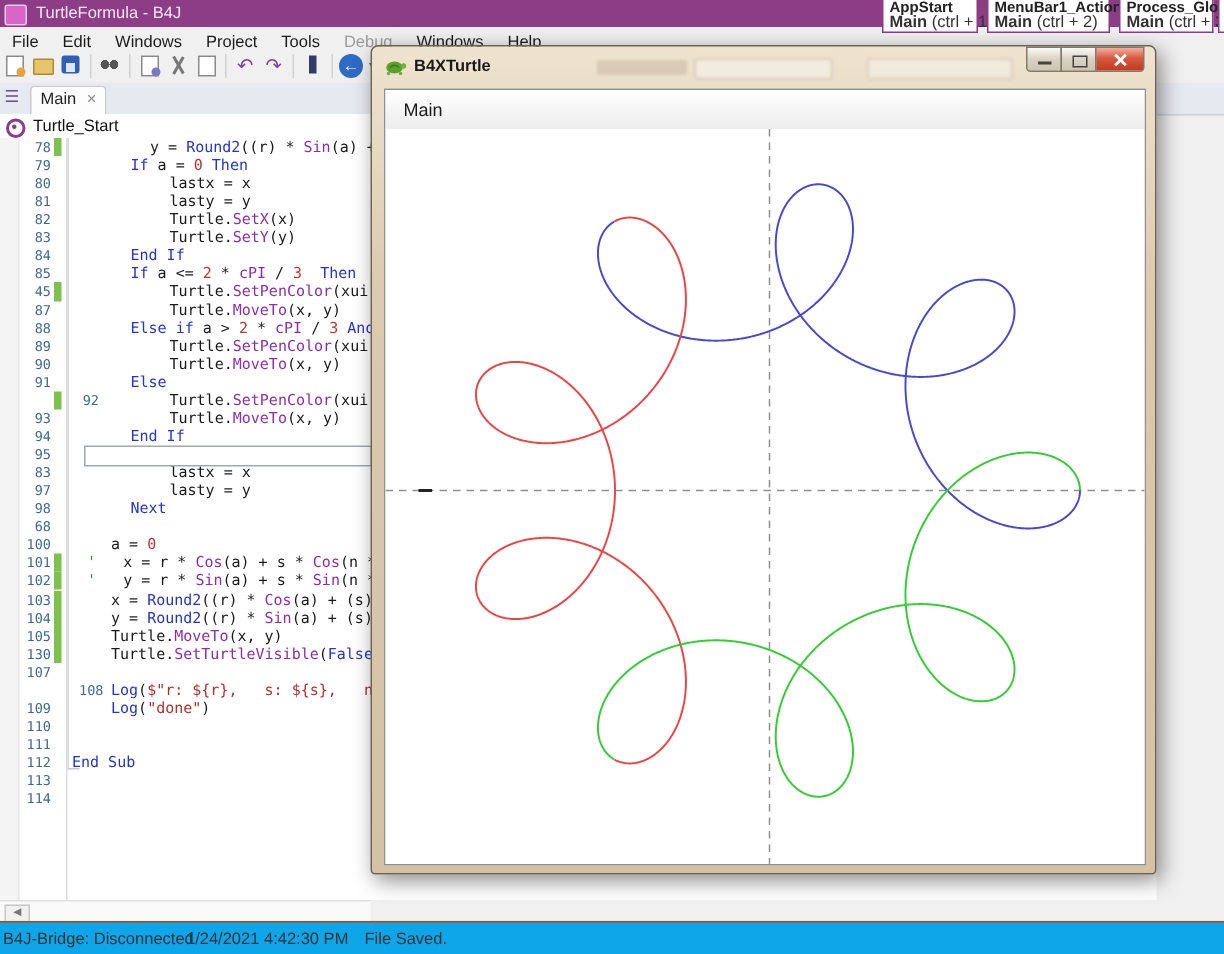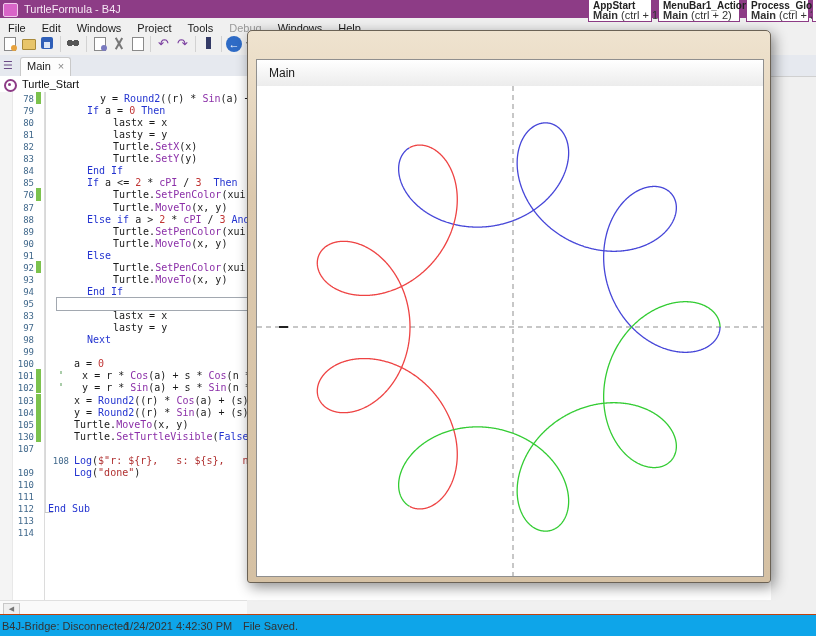--- a/index.html
+++ b/index.html
@@ -147,48 +147,48 @@
       <div class="lnum" style="top: 38.18px;">81</div>
       <div class="cline" style="top: 37.18px; left: 113px;"><span>lasty = y</span></div>
       <div class="lnum" style="top: 50.24px;">82</div>
       <div class="cline" style="top: 49.24px; left: 113px;"><span>Turtle.</span><span class="m">SetX</span><span>(x)</span></div>
       <div class="lnum" style="top: 62.3px;">83</div>
       <div class="cline" style="top: 61.3px; left: 113px;"><span>Turtle.</span><span class="m">SetY</span><span>(y)</span></div>
       <div class="lnum" style="top: 74.36px;">84</div>
       <div class="cline" style="top: 73.36px; left: 87px;"><span class="k">End If</span></div>
       <div class="lnum" style="top: 86.42px;">85</div>
       <div class="cline" style="top: 85.42px; left: 87px;"><span class="k">If</span><span> a &lt;= </span><span class="n">2</span><span> * </span><span class="m">cPI</span><span> / </span><span class="n">3</span><span>  </span><span class="k">Then</span></div>
-      <div class="lnum" style="top: 98.48px;">70</div>
+      <div class="lnum" style="top: 98.48px;">45</div>
       <div class="mark" style="top: 96.48px; height: 12.06px;"></div>
       <div class="cline" style="top: 97.48px; left: 113px;"><span>Turtle.</span><span class="m">SetPenColor</span><span>(xui.C</span></div>
       <div class="lnum" style="top: 110.54px;">87</div>
       <div class="cline" style="top: 109.54px; left: 113px;"><span>Turtle.</span><span class="m">MoveTo</span><span>(x, y)</span></div>
       <div class="lnum" style="top: 122.6px;">88</div>
       <div class="cline" style="top: 121.6px; left: 87px;"><span class="k">Else if</span><span> a &gt; </span><span class="n">2</span><span> * </span><span class="m">cPI</span><span> / </span><span class="n">3</span><span> </span><span class="k">And</span></div>
       <div class="lnum" style="top: 134.66px;">89</div>
       <div class="cline" style="top: 133.66px; left: 113px;"><span>Turtle.</span><span class="m">SetPenColor</span><span>(xui.C</span></div>
       <div class="lnum" style="top: 146.72px;">90</div>
       <div class="cline" style="top: 145.72px; left: 113px;"><span>Turtle.</span><span class="m">MoveTo</span><span>(x, y)</span></div>
       <div class="lnum" style="top: 158.78px;">91</div>
       <div class="cline" style="top: 157.78px; left: 87px;"><span class="k">Else</span></div>
-      <div class="lnum" style="top: 170.84px;">92</div>
+      <div class="lnum" style="top: 170.84px; padding-left: 32px;">92</div>
       <div class="mark" style="top: 168.84px; height: 12.06px;"></div>
       <div class="cline" style="top: 169.84px; left: 113px;"><span>Turtle.</span><span class="m">SetPenColor</span><span>(xui.C</span></div>
       <div class="lnum" style="top: 182.9px;">93</div>
       <div class="cline" style="top: 181.9px; left: 113px;"><span>Turtle.</span><span class="m">MoveTo</span><span>(x, y)</span></div>
       <div class="lnum" style="top: 194.96px;">94</div>
       <div class="cline" style="top: 193.96px; left: 87px;"><span class="k">End If</span></div>
       <div class="lnum" style="top: 207.02px;">95</div>
       <div class="lnum" style="top: 219.08px;">83</div>
       <div class="cline" style="top: 218.08px; left: 113px;"><span>lastx = x</span></div>
       <div class="lnum" style="top: 231.14px;">97</div>
       <div class="cline" style="top: 230.14px; left: 113px;"><span>lasty = y</span></div>
       <div class="lnum" style="top: 243.2px;">98</div>
       <div class="cline" style="top: 242.2px; left: 87px;"><span class="k">Next</span></div>
-      <div class="lnum" style="top: 255.26px;">99</div>
+      <div class="lnum" style="top: 255.26px;">68</div>
       <div class="lnum" style="top: 267.32px;">100</div>
       <div class="cline" style="top: 266.32px; left: 74px;"><span>a = </span><span class="n">0</span></div>
       <div class="lnum" style="top: 279.38px;">101</div>
       <div class="mark" style="top: 277.38px; height: 12.06px;"></div>
       <div class="cline" style="top: 278.38px; left: 58px;"><span class="c">'</span><span>   x = r * </span><span class="m">Cos</span><span>(a) + s * </span><span class="m">Cos</span><span>(n * a)</span></div>
       <div class="lnum" style="top: 291.44px;">102</div>
       <div class="mark" style="top: 289.44px; height: 12.06px;"></div>
       <div class="cline" style="top: 290.44px; left: 58px;"><span class="c">'</span><span>   y = r * </span><span class="m">Sin</span><span>(a) + s * </span><span class="m">Sin</span><span>(n * a)</span></div>
       <div class="lnum" style="top: 303.5px;">103</div>
       <div class="mark" style="top: 301.5px; height: 12.06px;"></div>
@@ -240,20 +240,43 @@
       <div class="q1">Process_Globals</div>
       <div class="q2"><b>Main</b> (ctrl + 3)</div>
     </div>
     <div class="qbtn" style="left: 812px; width: 10px;">
       <div class="q1">T</div>
       <div class="q2"> </div>
     </div>
   </div>
 
 <div class="abs" id="turtle-window">
+  <div class="abs" id="tw-titlebar">
+    <svg class="abs" id="tw-icon" viewBox="0 0 15 13">
+      <ellipse cx="7" cy="7" rx="5.5" ry="4" fill="#5aa02c"></ellipse>
+      <circle cx="13" cy="6" r="1.8" fill="#6cb23a"></circle>
+      <circle cx="3" cy="11" r="1.2" fill="#6cb23a"></circle>
+      <circle cx="11" cy="11" r="1.2" fill="#6cb23a"></circle>
+      <path d="M4 7 Q7 4 10 7" stroke="#3e7a1c" fill="none" stroke-width="1"></path>
+    </svg>
+    <div class="abs" id="tw-title">B4XTurtle</div>
+    <div class="ghost" style="left:150px;top:9px;width:60px;height:10px;"></div>
+    <div class="ghost" style="left:215px;top:8px;width:90px;height:12px;background:rgba(255,255,255,0.35);border:1px solid rgba(110,90,65,0.25);"></div>
+    <div class="ghost" style="left:330px;top:8px;width:95px;height:12px;background:rgba(255,255,255,0.3);border:1px solid rgba(110,90,65,0.22);"></div>
+    <div class="winbtn" id="btn-min">
+        <div class="g"></div>
+      </div>
+    <div class="winbtn" id="btn-max">
+        <div class="g"></div>
+      </div>
+    <div class="winbtn" id="btn-close">
+        <div class="g1"></div>
+        <div class="g2"></div>
+      </div>
+  </div>
   <div class="abs" id="tw-content">
     <div class="abs" id="tw-menubar">
       <div class="abs" id="tw-menu-main">Main</div>
     </div>
     <svg class="abs" id="tw-canvas" viewBox="0 0 506 490" width="506" height="490">
         <line x1="256" y1="0" x2="256" y2="490" stroke="#8f8f8f" stroke-width="1" stroke-dasharray="5,4"></line>
         <line x1="0" y1="241" x2="506" y2="241" stroke="#8f8f8f" stroke-width="1" stroke-dasharray="5,4"></line>
         <line x1="22" y1="241" x2="31" y2="241" stroke="#222222" stroke-width="2"></line>
         <path d="M463.00 241.00L463.00 241.39L462.98 241.78L462.96 242.17L462.94 242.57L462.90 242.96L462.86 243.35L462.81 243.74L462.75 244.12L462.68 244.51L462.61 244.90L462.53 245.29L462.44 245.67L462.34 246.06L462.23 246.44L462.12 246.82L462.00 247.20L461.87 247.58L461.74 247.96L461.59 248.34L461.44 248.71L461.28 249.08L461.11 249.46L460.94 249.82L460.76 250.19L460.57 250.56L460.37 250.92L460.17 251.28L459.96 251.64L459.74 251.99L459.51 252.35L459.28 252.70L459.03 253.04L458.79 253.39L458.53 253.73L458.27 254.07L458.00 254.41L457.72 254.74L457.43 255.07L457.14 255.39L456.84 255.72L456.54 256.04L456.23 256.35L455.91 256.67L455.58 256.98L455.25 257.28L454.91 257.58L454.56 257.88L454.21 258.17L453.85 258.46L453.48 258.75L453.11 259.03L452.73 259.31L452.34 259.58L451.95 259.85L451.55 260.11L451.15 260.37L450.74 260.62L450.32 260.87L449.90 261.12L449.47 261.36L449.03 261.59L448.59 261.82L448.14 262.05L447.69 262.27L447.23 262.48L446.77 262.69L446.30 262.90L445.82 263.09L445.34 263.29L444.85 263.48L444.36 263.66L443.87 263.84L443.36 264.01L442.86 264.17L442.34 264.33L441.83 264.49L441.30 264.63L440.78 264.78L440.25 264.91L439.71 265.04L439.17 265.17L438.62 265.28L438.07 265.40L437.52 265.50L436.96 265.60L436.39 265.69L435.83 265.78L435.25 265.86L434.68 265.93L434.10 266.00L433.52 266.06L432.93 266.11L432.34 266.16L431.74 266.20L431.14 266.24L430.54 266.26L429.94 266.28L429.33 266.30L428.72 266.30L428.10 266.30L427.48 266.30L426.86 266.28L426.24 266.26L425.61 266.23L424.98 266.20L424.35 266.15L423.72 266.11L423.08 266.05L422.44 265.98L421.80 265.91L421.16 265.84L420.51 265.75L419.86 265.66L419.21 265.56L418.56 265.45L417.91 265.34L417.25 265.22L416.60 265.09L415.94 264.95L415.28 264.81L414.62 264.66L413.95 264.50L413.29 264.33L412.63 264.16L411.96 263.98L411.30 263.79L410.63 263.59L409.96 263.39L409.29 263.18L408.62 262.96L407.95 262.74L407.29 262.51L406.62 262.27L405.95 262.02L405.28 261.76L404.61 261.50L403.94 261.23L403.27 260.96L402.60 260.67L401.93 260.38L401.26 260.08L400.59 259.77L399.92 259.46L399.26 259.14L398.59 258.81L397.93 258.47L397.26 258.13L396.60 257.78L395.94 257.42L395.28 257.06L394.62 256.69L393.96 256.31L393.31 255.92L392.65 255.53L392.00 255.13L391.35 254.72L390.70 254.30L390.05 253.88L389.41 253.45L388.77 253.02L388.13 252.57L387.49 252.13L386.85 251.67L386.22 251.21L385.59 250.73L384.96 250.26L384.33 249.77L383.71 249.28L383.09 248.79L382.47 248.28L381.86 247.77L381.25 247.25L380.64 246.73L380.04 246.20L379.44 245.67L378.84 245.12L378.25 244.57L377.66 244.02L377.07 243.46L376.49 242.89L375.91 242.31L375.33 241.73L374.76 241.15L374.20 240.56L373.63 239.96L373.07 239.36L372.52 238.75L371.97 238.13L371.42 237.51L370.88 236.88L370.35 236.25L369.81 235.61L369.29 234.97L368.77 234.32L368.25 233.67L367.73 233.01L367.23 232.34L366.72 231.67L366.23 231.00L365.73 230.32L365.25 229.63L364.76 228.94L364.29 228.25L363.81 227.55L363.35 226.85L362.89 226.14L362.43 225.43L361.98 224.71L361.54 223.99L361.10 223.26L360.67 222.53L360.24 221.79L359.82 221.06L359.40 220.31L359.00 219.57L358.59 218.82L358.20 218.06L357.81 217.30L357.42 216.54L357.04 215.78L356.67 215.01L356.30 214.24L355.94 213.46L355.59 212.68L355.24 211.90L354.90 211.11L354.57 210.33L354.24 209.53L353.92 208.74L353.61 207.94L353.30 207.15L353.00 206.34L352.70 205.54L352.42 204.73L352.14 203.92L351.86 203.11L351.59 202.30L351.33 201.48L351.08 200.67L350.83 199.85L350.59 199.02L350.36 198.20L350.13 197.38L349.92 196.55L349.70 195.72L349.50 194.89L349.30 194.06L349.11 193.23L348.93 192.40L348.75 191.57L348.58 190.73L348.42 189.90L348.26 189.06L348.11 188.22L347.97 187.39L347.84 186.55L347.71 185.71L347.59 184.87L347.48 184.03L347.37 183.19L347.27 182.35L347.18 181.52L347.10 180.68L347.02 179.84L346.95 179.00L346.89 178.16L346.84 177.33L346.79 176.49L346.75 175.65L346.71 174.82L346.69 173.98L346.67 173.15L346.65 172.32L346.65 171.49L346.65 170.66L346.66 169.83L346.67 169.00L346.70 168.18L346.73 167.35L346.76 166.53L346.81 165.71L346.86 164.89L346.92 164.07L346.98 163.26L347.05 162.45L347.13 161.64L347.22 160.83L347.31 160.02L347.41 159.22L347.51 158.42L347.63 157.62L347.75 156.82L347.87 156.03L348.00 155.24L348.14 154.46L348.29 153.67L348.44 152.89L348.60 152.11L348.77 151.34L348.94 150.57L349.12 149.80L349.30 149.04L349.49 148.28L349.69 147.52L349.89 146.77L350.10 146.02L350.32 145.28L350.54 144.54L350.77 143.80L351.00 143.07L351.24 142.34L351.49 141.61L351.74 140.90L352.00 140.18L352.26 139.47L352.53 138.76L352.80 138.06L353.08 137.37L353.37 136.67L353.66 135.99L353.96 135.31L354.26 134.63L354.56 133.96L354.88 133.29L355.20 132.63L355.52 131.98L355.85 131.33L356.18 130.68L356.52 130.04L356.86 129.41L357.21 128.78L357.56 128.16L357.92 127.54L358.28 126.93L358.64 126.32L359.01 125.72L359.39 125.13L359.77 124.54L360.15 123.96L360.54 123.39L360.93 122.82L361.33 122.26L361.73 121.70L362.13 121.15L362.54 120.61L362.95 120.07L363.37 119.54L363.78 119.02L364.21 118.50L364.63 117.99L365.06 117.49L365.49 116.99L365.93 116.50L366.37 116.02L366.81 115.54L367.25 115.07L367.70 114.61L368.15 114.15L368.60 113.70L369.06 113.26L369.52 112.83L369.98 112.40L370.44 111.98L370.91 111.57L371.38 111.16L371.85 110.76L372.32 110.37L372.79 109.99L373.27 109.61L373.74 109.24L374.22 108.88L374.71 108.52L375.19 108.18L375.67 107.84L376.16 107.51L376.64 107.18L377.13 106.87L377.62 106.56L378.11 106.25L378.60 105.96L379.09 105.67L379.59 105.39L380.08 105.12L380.57 104.86L381.07 104.60L381.56 104.35L382.06 104.11L382.55 103.88L383.05 103.65L383.54 103.44L384.04 103.23L384.53 103.02L385.03 102.83L385.52 102.64L386.02 102.46L386.51 102.29L387.00 102.13L387.49 101.97L387.99 101.82L388.48 101.68L388.97 101.55L389.46 101.42L389.94 101.30L390.43 101.19L390.91 101.09L391.40 100.99L391.88 100.91L392.36 100.83L392.84 100.75L393.32 100.69L393.79 100.63L394.27 100.58L394.74 100.54L395.21 100.50L395.68 100.48L396.14 100.46L396.60 100.44L397.06 100.44L397.52 100.44L397.98 100.45L398.43 100.46L398.88 100.49L399.33 100.52L399.77 100.56L400.21 100.60L400.65 100.66L401.08 100.72L401.51 100.78L401.94 100.86L402.37 100.94L402.79 101.02L403.21 101.12L403.62 101.22L404.03 101.33L404.43 101.44L404.84 101.57L405.24 101.70L405.63 101.83L406.02 101.97L406.40 102.12L406.79 102.28L407.16 102.44L407.54 102.61L407.90 102.78L408.27 102.96L408.63 103.15L408.98 103.34L409.33 103.54L409.67 103.75L410.01 103.96L410.35 104.17L410.68 104.40L411.00 104.63L411.32 104.86L411.63 105.10L411.94 105.35L412.25 105.60L412.54 105.86L412.83 106.12L413.12 106.39L413.40 106.67L413.68 106.95L413.94 107.23L414.21 107.52L414.46 107.82L414.72 108.12L414.96 108.42L415.20 108.73L415.43 109.05L415.66 109.37L415.88 109.69L416.09 110.02L416.30 110.36L416.50 110.69L416.70 111.04L416.89 111.38L417.07 111.74L417.24 112.09L417.41 112.45L417.57 112.81L417.73 113.18L417.88 113.55L418.02 113.93L418.15 114.31L418.28 114.69L418.40 115.08L418.52 115.47L418.62 115.86L418.72 116.26L418.81 116.66L418.90 117.06L418.98 117.47L419.05 117.88L419.11 118.29L419.17 118.70L419.22 119.12L419.26 119.54L419.29 119.96L419.32 120.39L419.34 120.82L419.35 121.25L419.36 121.68L419.35 122.11L419.34 122.55L419.33 122.99L419.30 123.43L419.27 123.87L419.23 124.32L419.18 124.76L419.12 125.21L419.06 125.66L418.99 126.11L418.91 126.56L418.82 127.01L418.73 127.47L418.63 127.92L418.52 128.38L418.40 128.83L418.28 129.29L418.14 129.75L418.00 130.21L417.85 130.66L417.70 131.12L417.53 131.58L417.36 132.04L417.18 132.50L417.00 132.96L416.80 133.42L416.60 133.88L416.39 134.34L416.17 134.80L415.95 135.26L415.71 135.72L415.47 136.18L415.23 136.63L414.97 137.09L414.71 137.54L414.43 138.00L414.15 138.45L413.87 138.90L413.57 139.35L413.27 139.80L412.96 140.25L412.65 140.70L412.32 141.15L411.99 141.59L411.65 142.03L411.30 142.47L410.95 142.91L410.59 143.35L410.22 143.78L409.84 144.21L409.46 144.64L409.07 145.07L408.67 145.49L408.27 145.92L407.85 146.34L407.43 146.75L407.01 147.17L406.57 147.58L406.13 147.99L405.69 148.39L405.23 148.80L404.77 149.20L404.30 149.59L403.83 149.99L403.34 150.37L402.86 150.76L402.36 151.14L401.86 151.52L401.35 151.90L400.84 152.27L400.31 152.64L399.79 153.00L399.25 153.36L398.71 153.72L398.16 154.07L397.61 154.42L397.05 154.76L396.49 155.10L395.91 155.43L395.34 155.76L394.75 156.09L394.16 156.41L393.57 156.72L392.97 157.03L392.36 157.34L391.75 157.64L391.13 157.94L390.51 158.23L389.88 158.52L389.24 158.80L388.60 159.07L387.96 159.34L387.31 159.61L386.65 159.87L385.99 160.12L385.33 160.37L384.66 160.62L383.98 160.86L383.30 161.09L382.62 161.31L381.93 161.53L381.24 161.75L380.54 161.96L379.84 162.16L379.13 162.36L378.42 162.55L377.70 162.73L376.98 162.91L376.26 163.09L375.53 163.25L374.80 163.41L374.07 163.57L373.33 163.71L372.59 163.86L371.84 163.99L371.09 164.12L370.34 164.24L369.58 164.36L368.82 164.47L368.06 164.57L367.29 164.66L366.53 164.75L365.75 164.83L364.98 164.91L364.20 164.98L363.42 165.04L362.64 165.09L361.86 165.14L361.07 165.18L360.28 165.22L359.49 165.24L358.70 165.27L357.90 165.28L357.10 165.29L356.31 165.28L355.50 165.28L354.70 165.26L353.90 165.24L353.09 165.21L352.28 165.18L351.48 165.13L350.67 165.08L349.86 165.02L349.04 164.96L348.23 164.89L347.42 164.81L346.60 164.72L345.79 164.63L344.97 164.53L344.15 164.42L343.34 164.31L342.52 164.19L341.70 164.06L340.89 163.92L340.07 163.78L339.25 163.63L338.43 163.47L337.62 163.30L336.80 163.13L335.98 162.95L335.17 162.76L334.35 162.57L333.54 162.37L332.72 162.16L331.91 161.95L331.10 161.72L330.29 161.49L329.48 161.26L328.67 161.01L327.86 160.76L327.05 160.51L326.25 160.24L325.45 159.97L324.64 159.69L323.84 159.41L323.05 159.11L322.25 158.81L321.46 158.51L320.66 158.19L319.87 157.87L319.09 157.55L318.30 157.21L317.52 156.87L316.74 156.53L315.96 156.17L315.18 155.81L314.41 155.45L313.64 155.07L312.88 154.69L312.11 154.31L311.35 153.91L310.59 153.52L309.84 153.11L309.09 152.70L308.34 152.28L307.60 151.86L306.86 151.43L306.12 150.99L305.39 150.55L304.66 150.10L303.93 149.64L303.21 149.18L302.49 148.71L301.78 148.24L301.07 147.76L300.37 147.28L299.67 146.79L298.97 146.29L298.28 145.79L297.59 145.29L296.91 144.78L296.23 144.26L295.56 143.74L294.89 143.21L294.22 142.67L293.57 142.14L292.91 141.59L292.26 141.04L291.62 140.49L290.98 139.93L290.35 139.37L289.72 138.80L289.10 138.23L288.48 137.65L287.87 137.07L287.27 136.48L286.66 135.89L286.07 135.29L285.48 134.69L284.90 134.09L284.32 133.48L283.75 132.87L283.19 132.25L282.63 131.63L282.07 131.01L281.53 130.38L280.98 129.75L280.45 129.11L279.92 128.48L279.40 127.83L278.88 127.19L278.37 126.54L277.87 125.89L277.37 125.23L276.88 124.57L276.40 123.91L275.92 123.25L275.45 122.58L274.99 121.91L274.53 121.24L274.08 120.56L273.64 119.88L273.20 119.20L272.77 118.52L272.35 117.83L271.93 117.15L271.53 116.46L271.12 115.77L270.73 115.07L270.34 114.38L269.96 113.68L269.59 112.98L269.22 112.28L268.86 111.58L268.51 110.88L268.16 110.17L267.82 109.47L267.49 108.76L267.17 108.05L266.85 107.34L266.54 106.63L266.24 105.92L265.95 105.21L265.66 104.50L265.38 103.79L265.11 103.08L264.84 102.36L264.58 101.65L264.33 100.94L264.09 100.22L263.85 99.51L263.62 98.80L263.40 98.08L263.19 97.37L262.98 96.66L262.78 95.94L262.59 95.23L262.41 94.52L262.23 93.81L262.06 93.10L261.90 92.39L261.74 91.69L261.59 90.98L261.45 90.28L261.32 89.57L261.19 88.87L261.07 88.17L260.96 87.47L260.86 86.77L260.76 86.07L260.67 85.38L260.59 84.69L260.51 84.00L260.44 83.31L260.38 82.62L260.33 81.94L260.28 81.26L260.24 80.58L260.21 79.90L260.18 79.23L260.16 78.56L260.15 77.89L260.15 77.22L260.15 76.56L260.16 75.90L260.17 75.24L260.20 74.59L260.23 73.94L260.26 73.29L260.30 72.65L260.35 72.01L260.41 71.37L260.47 70.74L260.54 70.11L260.62 69.48L260.70 68.86L260.79 68.25L260.88 67.63L260.98 67.02L261.09 66.42L261.20 65.82L261.32 65.22L261.45 64.63L261.58 64.04L261.72 63.46L261.86 62.88L262.01 62.31L262.17 61.74L262.33 61.18L262.50 60.62L262.67 60.07L262.85 59.52L263.04 58.97L263.23 58.44L263.42 57.90L263.62 57.38L263.83 56.85L264.04 56.34L264.26 55.83L264.48 55.32L264.71 54.82L264.94 54.33L265.18 53.84L265.42 53.36L265.67 52.88L265.92 52.41L266.17 51.95L266.44 51.49L266.70 51.04L266.97 50.60L267.25 50.16L267.53 49.72L267.81 49.30L268.10 48.88L268.39 48.46L268.68 48.06L268.98 47.66L269.29 47.26L269.60 46.88L269.91 46.50L270.22 46.12L270.54 45.76L270.86 45.40L271.19 45.05L271.52 44.70L271.85 44.36L272.19 44.03L272.53 43.70L272.87 43.39L273.21 43.08L273.56 42.77L273.91 42.48L274.27 42.19L274.62 41.91L274.98 41.63L275.34 41.37L275.71 41.11L276.07 40.86L276.44 40.61L276.81 40.38L277.18 40.15L277.56 39.92L277.93 39.71L278.31 39.50L278.69 39.31L279.07 39.11L279.46 38.93L279.84 38.75L280.23 38.59L280.61 38.43L281.00 38.27L281.39 38.13L281.78 37.99L282.17 37.86L282.57 37.74L282.96 37.62L283.35 37.52L283.75 37.42L284.14 37.33L284.54 37.25L284.93 37.17L285.33 37.10L285.73 37.04L286.12 36.99L286.52 36.95L286.91 36.91L287.31 36.88L287.70 36.86L288.10 36.85L288.49 36.85L288.89 36.85L289.28 36.86L289.67 36.88L290.06 36.91L290.45 36.94L290.84 36.98L291.23 37.03L291.62 37.09L292.01 37.16L292.39 37.23L292.77 37.31L293.16 37.40L293.54 37.49L293.91 37.60L294.29 37.71L294.66 37.83L295.04 37.95L295.41 38.09L295.78 38.23L296.14 38.38L296.51 38.54L296.87 38.70L297.23 38.87L297.58 39.05L297.94 39.24L298.29 39.43L298.63 39.63L298.98 39.84L299.32 40.05L299.66 40.28L300.00 40.51L300.33 40.74L300.66 40.99L300.98 41.24L301.31 41.50L301.63 41.76L301.94 42.03L302.25 42.31L302.56 42.60L302.86 42.89L303.16 43.19L303.46 43.49L303.75 43.81L304.04 44.13L304.32 44.45L304.60 44.78L304.88 45.12L305.15 45.47L305.41 45.82L305.67 46.18L305.93 46.54L306.18 46.91L306.43 47.28L306.67 47.67L306.91 48.05L307.14 48.45L307.37 48.85L307.59 49.25L307.80 49.67L308.01 50.08L308.22 50.51L308.42 50.93L308.62 51.37L308.81 51.81L308.99 52.25L309.17 52.70L309.34 53.16L309.51 53.62L309.67 54.08L309.82 54.55L309.97 55.03L310.11 55.51L310.25 55.99L310.38 56.48L310.51 56.98L310.63 57.48L310.74 57.98L310.84 58.49L310.94 59.00L311.04 59.52L311.12 60.04L311.21 60.56L311.28 61.09L311.35 61.62L311.41 62.16L311.46 62.70L311.51 63.25L311.55 63.79L311.58 64.34L311.61 64.90L311.63 65.46L311.64 66.02L311.65 66.59L311.65 67.15L311.64 67.73L311.63 68.30L311.61 68.88L311.58 69.46L311.54 70.04L311.50 70.63L311.45 71.21L311.39 71.80L311.33 72.40L311.25 72.99L311.18 73.59L311.09 74.19L311.00 74.79L310.89 75.40L310.79 76.00L310.67 76.61L310.55 77.22L310.42 77.83L310.28 78.44L310.13 79.06L309.98 79.67L309.82 80.29L309.65 80.90L309.48 81.52L309.30 82.14L309.11 82.76L308.91 83.38L308.71 84.01L308.49 84.63L308.27 85.25L308.05 85.88L307.81 86.50L307.57 87.13L307.32 87.75L307.06 88.37L306.80 89.00L306.52 89.62L306.25 90.25L305.96 90.87L305.66 91.50L305.36 92.12L305.05 92.74L304.74 93.36L304.41 93.99L304.08 94.61L303.74 95.23L303.39 95.85L303.04 96.46L302.68 97.08L302.31 97.70L301.94 98.31L301.55 98.92L301.16 99.53L300.76 100.14L300.36 100.75L299.95 101.36L299.53 101.96L299.10 102.56L298.67 103.16L298.23 103.76L297.78 104.36L297.33 104.95L296.87 105.54L296.40 106.13L295.92 106.72L295.44 107.30L294.95 107.88L294.46 108.46L293.96 109.04L293.45 109.61L292.93 110.18L292.41 110.75L291.88 111.31L291.35 111.87L290.80 112.43L290.26 112.98L289.70 113.53L289.14 114.08L288.57 114.62L288.00 115.16L287.42 115.69L286.83 116.22L286.24 116.75L285.64 117.27L285.04 117.79L284.43 118.31L283.81 118.82L283.19 119.33L282.56 119.83L281.93 120.33L281.29 120.82L280.64 121.31L279.99 121.79L279.34 122.27L278.68 122.74L278.01 123.21L277.34 123.68L276.66 124.14L275.98 124.59L275.29 125.04L274.60 125.49L273.90 125.93L273.20 126.36L272.49 126.79L271.78 127.21L271.07 127.63L270.34 128.04L269.62 128.45L268.89 128.85L268.15 129.25L267.41 129.64L266.67 130.02L265.92 130.40L265.17 130.77L264.42 131.14L263.66 131.50L262.89 131.85L262.13 132.20L261.35 132.54L260.58 132.88L259.80 133.21L259.02 133.53L258.23 133.85L257.45 134.16L256.65 134.46L255.86 134.76L255.06 135.05L254.26 135.34L253.46 135.62L252.65 135.89L251.84 136.15L251.03 136.41L250.21 136.67L249.40 136.91L248.58 137.15L247.75 137.38L246.93 137.61L246.10 137.83L245.27 138.04L244.44 138.24L243.61 138.44L242.78 138.63L241.94 138.82L241.10 138.99L240.26 139.16L239.42 139.33L238.58 139.48L237.74 139.63L236.89 139.77L236.05 139.91L235.20 140.04L234.35 140.16L233.50 140.27L232.65 140.38L231.80 140.48L230.95 140.57L230.10 140.65L229.25 140.73L228.40 140.80L227.55 140.87L226.70 140.92L225.84 140.97L224.99 141.02L224.14 141.05L223.29 141.08L222.44 141.10L221.59 141.11L220.74 141.12L219.89 141.12L219.04 141.11L218.19 141.10L217.34 141.08L216.50 141.05L215.65 141.01L214.81 140.97L213.96 140.92L213.12 140.86L212.28 140.80L211.44 140.73L210.60 140.65L209.77 140.56L208.94 140.47L208.10 140.37L207.27 140.27L206.45 140.16L205.62 140.04L204.80 139.91L203.97 139.78L203.16 139.64L202.34 139.49L201.52 139.34L200.71 139.18L199.90 139.01L199.10 138.83L198.30 138.65L197.50 138.47L196.70 138.27L195.91 138.07L195.11 137.87L194.33 137.66L193.54 137.44L192.76 137.21L191.99 136.98L191.21 136.74L190.44 136.50L189.68 136.25L188.92 135.99L188.16 135.73L187.40 135.46L186.65 135.18L185.91 134.90L185.17 134.62L184.43 134.32L183.70 134.03L182.97 133.72L182.24 133.41L181.52 133.10L180.81 132.78L180.10 132.45L179.39 132.12L178.69 131.78L178.00 131.44L177.31 131.09L176.62 130.74L175.94 130.38L175.27 130.02L174.60 129.65L173.94 129.27L173.28 128.90L172.62 128.51L171.98 128.12L171.34 127.73L170.70 127.33L170.07 126.93L169.44 126.53L168.82 126.11L168.21 125.70L167.61 125.28L167.00 124.85L166.41 124.43L165.82 123.99L165.24 123.56L164.66 123.12L164.09 122.67L163.53 122.22L162.97 121.77L162.42 121.32L161.88 120.86L161.34 120.39L160.81 119.93L160.28 119.46L159.76 118.99L159.25 118.51L158.75 118.03L158.25 117.55L157.76 117.06L157.28 116.58L156.80 116.09L156.33 115.59L155.87 115.10L155.41 114.60L154.96 114.10L154.52 113.59L154.08 113.09L153.66 112.58L153.24 112.07L152.82 111.56L152.42 111.04L152.02 110.52L151.63 110.01L151.24 109.49L150.86 108.97L150.50 108.44L150.13 107.92L149.78 107.39L149.43 106.87L149.09 106.34L148.76 105.81L148.44 105.28L148.12 104.75L147.81 104.21L147.51 103.68L147.21 103.15L146.92 102.61L146.65 102.08L146.37 101.54L146.11 101.01L145.85 100.47L145.60 99.94L145.36 99.40L145.13 98.87L144.90 98.33L144.68 97.80L144.47 97.26L144.27 96.73L144.07 96.19L143.89 95.66L143.70 95.13L143.53 94.60L143.37 94.06L143.21 93.53L143.06 93.01L142.92 92.48L142.78 91.95L142.65 91.43L142.53 90.90L142.42 90.38L142.32 89.86L142.22 89.34L142.13 88.82L142.05 88.31L141.97 87.79L141.91 87.28L141.85 86.77L141.79 86.26L141.75 85.76L141.71 85.26L141.68 84.75L141.66 84.26L141.64 83.76L141.63 83.27L141.63 82.78L141.64 82.29L141.65 81.81L141.67 81.33L141.70 80.85L141.73 80.37L141.77 79.90L141.82 79.44L141.87 78.97L141.94 78.51L142.00 78.05L142.08 77.60L142.16 77.15L142.25 76.70L142.35 76.26L142.45 75.82L142.56 75.39L142.68 74.96L142.80 74.53L142.93 74.11L143.06 73.70L143.20 73.28L143.35 72.88L143.51 72.47L143.67 72.07L143.83 71.68L144.01 71.29L144.18 70.91L144.37 70.53L144.56 70.15L144.76 69.78L144.96 69.42L145.17 69.06L145.38 68.71L145.60 68.36L145.83 68.02L146.06 67.68L146.30 67.35L146.54 67.02L146.78 66.70L147.04 66.39L147.29 66.08L147.56 65.78L147.83 65.48L148.10 65.19L148.38 64.91L148.66 64.63L148.95 64.36L149.24 64.09L149.54 63.83L149.84 63.58L150.15 63.33L150.46 63.09L150.77 62.86L151.09 62.63L151.41 62.41L151.74 62.19L152.07 61.99L152.41 61.78" fill="none" stroke="#4646d8" stroke-width="1.3"></path>
         <path d="M152.50 61.73L152.84 61.54L153.19 61.35L153.53 61.18L153.89 61.00L154.24 60.84L154.60 60.68L154.96 60.53L155.33 60.39L155.70 60.25L156.07 60.12L156.45 60.00L156.83 59.88L157.21 59.78L157.59 59.68L157.98 59.58L158.37 59.50L158.76 59.42L159.16 59.35L159.56 59.28L159.96 59.23L160.36 59.18L160.77 59.14L161.17 59.10L161.58 59.08L161.99 59.06L162.40 59.05L162.82 59.05L163.23 59.05L163.65 59.06L164.07 59.08L164.49 59.11L164.91 59.15L165.34 59.19L165.76 59.24L166.19 59.30L166.61 59.36L167.04 59.44L167.47 59.52L167.89 59.61L168.32 59.70L168.75 59.81L169.18 59.92L169.61 60.04L170.04 60.17L170.48 60.31L170.91 60.45L171.34 60.60L171.77 60.76L172.20 60.93L172.63 61.10L173.06 61.28L173.49 61.47L173.92 61.67L174.35 61.88L174.77 62.09L175.20 62.31L175.63 62.54L176.05 62.78L176.47 63.02L176.90 63.27L177.32 63.53L177.74 63.80L178.16 64.08L178.57 64.36L178.99 64.65L179.40 64.95L179.81 65.25L180.22 65.56L180.63 65.88L181.04 66.21L181.44 66.54L181.84 66.89L182.24 67.23L182.64 67.59L183.03 67.96L183.43 68.33L183.82 68.70L184.20 69.09L184.59 69.48L184.97 69.88L185.35 70.29L185.72 70.70L186.09 71.12L186.46 71.55L186.83 71.99L187.19 72.43L187.55 72.88L187.90 73.33L188.25 73.79L188.60 74.26L188.95 74.74L189.29 75.22L189.62 75.71L189.95 76.20L190.28 76.70L190.61 77.21L190.93 77.72L191.24 78.24L191.55 78.77L191.86 79.30L192.16 79.84L192.46 80.39L192.76 80.94L193.05 81.49L193.33 82.06L193.61 82.63L193.88 83.20L194.15 83.78L194.42 84.36L194.68 84.96L194.93 85.55L195.18 86.15L195.42 86.76L195.66 87.37L195.89 87.99L196.12 88.62L196.34 89.24L196.56 89.88L196.77 90.52L196.98 91.16L197.18 91.81L197.37 92.46L197.56 93.12L197.74 93.78L197.92 94.44L198.09 95.12L198.25 95.79L198.41 96.47L198.56 97.15L198.71 97.84L198.85 98.53L198.98 99.23L199.11 99.93L199.23 100.63L199.34 101.34L199.45 102.05L199.55 102.77L199.65 103.49L199.74 104.21L199.82 104.93L199.89 105.66L199.96 106.39L200.02 107.13L200.08 107.87L200.13 108.61L200.17 109.35L200.20 110.10L200.23 110.85L200.25 111.60L200.27 112.35L200.28 113.11L200.28 113.87L200.27 114.63L200.26 115.39L200.23 116.16L200.21 116.92L200.17 117.69L200.13 118.47L200.08 119.24L200.02 120.01L199.96 120.79L199.89 121.57L199.81 122.35L199.73 123.13L199.64 123.91L199.54 124.69L199.43 125.47L199.32 126.26L199.20 127.04L199.07 127.83L198.93 128.62L198.79 129.40L198.64 130.19L198.49 130.98L198.32 131.77L198.15 132.56L197.97 133.34L197.78 134.13L197.59 134.92L197.39 135.71L197.18 136.50L196.97 137.29L196.75 138.07L196.52 138.86L196.28 139.65L196.04 140.43L195.79 141.22L195.53 142.00L195.26 142.78L194.99 143.57L194.71 144.35L194.43 145.13L194.13 145.91L193.83 146.68L193.53 147.46L193.21 148.23L192.89 149.00L192.56 149.77L192.23 150.54L191.88 151.31L191.53 152.07L191.18 152.84L190.82 153.60L190.45 154.36L190.07 155.11L189.69 155.86L189.30 156.61L188.90 157.36L188.50 158.11L188.09 158.85L187.67 159.59L187.25 160.33L186.82 161.06L186.38 161.79L185.94 162.52L185.49 163.24L185.04 163.96L184.58 164.68L184.11 165.40L183.63 166.11L183.15 166.81L182.67 167.52L182.18 168.22L181.68 168.91L181.18 169.60L180.67 170.29L180.15 170.97L179.63 171.65L179.10 172.33L178.57 173.00L178.03 173.66L177.49 174.33L176.94 174.98L176.38 175.64L175.82 176.28L175.26 176.93L174.69 177.56L174.11 178.20L173.53 178.83L172.94 179.45L172.35 180.07L171.76 180.68L171.15 181.29L170.55 181.89L169.94 182.49L169.32 183.08L168.70 183.67L168.08 184.25L167.45 184.82L166.81 185.39L166.18 185.96L165.53 186.52L164.89 187.07L164.24 187.62L163.58 188.16L162.92 188.69L162.26 189.22L161.60 189.74L160.93 190.26L160.25 190.77L159.57 191.28L158.89 191.77L158.21 192.27L157.52 192.75L156.83 193.23L156.14 193.70L155.44 194.17L154.74 194.63L154.03 195.08L153.33 195.53L152.62 195.97L151.91 196.41L151.19 196.83L150.48 197.25L149.76 197.67L149.03 198.07L148.31 198.47L147.58 198.87L146.86 199.25L146.13 199.63L145.39 200.00L144.66 200.37L143.92 200.73L143.18 201.08L142.44 201.42L141.70 201.76L140.96 202.09L140.22 202.41L139.47 202.73L138.72 203.04L137.98 203.34L137.23 203.63L136.48 203.92L135.73 204.20L134.98 204.47L134.23 204.74L133.47 205.00L132.72 205.25L131.97 205.49L131.22 205.73L130.46 205.96L129.71 206.18L128.96 206.39L128.20 206.60L127.45 206.80L126.69 207.00L125.94 207.18L125.19 207.36L124.44 207.53L123.69 207.69L122.94 207.85L122.19 208.00L121.44 208.14L120.69 208.28L119.94 208.40L119.20 208.52L118.45 208.64L117.71 208.74L116.97 208.84L116.23 208.93L115.49 209.01L114.75 209.09L114.02 209.16L113.28 209.22L112.55 209.28L111.82 209.33L111.10 209.37L110.37 209.40L109.65 209.43L108.93 209.45L108.21 209.46L107.50 209.47L106.78 209.47L106.07 209.46L105.37 209.45L104.66 209.43L103.96 209.40L103.26 209.36L102.57 209.32L101.88 209.27L101.19 209.22L100.50 209.16L99.82 209.09L99.14 209.01L98.47 208.93L97.80 208.84L97.13 208.75L96.47 208.65L95.81 208.54L95.15 208.43L94.50 208.31L93.86 208.18L93.21 208.05L92.58 207.91L91.94 207.77L91.31 207.62L90.69 207.46L90.07 207.30L89.45 207.13L88.84 206.96L88.24 206.78L87.64 206.59L87.04 206.40L86.45 206.20L85.87 206.00L85.29 205.79L84.71 205.58L84.14 205.36L83.58 205.14L83.02 204.91L82.47 204.68L81.92 204.44L81.38 204.19L80.84 203.94L80.31 203.69L79.79 203.43L79.27 203.16L78.76 202.90L78.25 202.62L77.75 202.34L77.26 202.06L76.77 201.78L76.29 201.48L75.81 201.19L75.34 200.89L74.88 200.58L74.42 200.28L73.97 199.96L73.53 199.65L73.10 199.33L72.67 199.00L72.24 198.68L71.83 198.35L71.42 198.01L71.01 197.67L70.62 197.33L70.23 196.99L69.85 196.64L69.47 196.29L69.11 195.93L68.75 195.57L68.39 195.21L68.05 194.85L67.71 194.48L67.38 194.12L67.05 193.74L66.73 193.37L66.42 192.99L66.12 192.62L65.83 192.23L65.54 191.85L65.26 191.47L64.99 191.08L64.72 190.69L64.46 190.30L64.21 189.91L63.97 189.51L63.74 189.12L63.51 188.72L63.29 188.32L63.08 187.92L62.87 187.52L62.68 187.12L62.49 186.71L62.31 186.31L62.13 185.90L61.97 185.50L61.81 185.09L61.66 184.68L61.52 184.27L61.38 183.87L61.26 183.46L61.14 183.05L61.03 182.64L60.92 182.23L60.83 181.82L60.74 181.41L60.66 181.00L60.59 180.59L60.52 180.18L60.47 179.78L60.42 179.37L60.38 178.96L60.35 178.56L60.32 178.15L60.30 177.75L60.29 177.34L60.29 176.94L60.30 176.54L60.31 176.14L60.33 175.74L60.36 175.35L60.40 174.95L60.44 174.56L60.49 174.17L60.55 173.77L60.62 173.39L60.69 173.00L60.78 172.62L60.87 172.23L60.96 171.85L61.07 171.48L61.18 171.10L61.30 170.73L61.43 170.36L61.56 169.99L61.70 169.62L61.85 169.26L62.01 168.90L62.17 168.55L62.34 168.19L62.52 167.84L62.71 167.50L62.90 167.15L63.10 166.81L63.31 166.48L63.52 166.14L63.74 165.81L63.97 165.49L64.20 165.17L64.44 164.85L64.69 164.53L64.94 164.22L65.20 163.92L65.47 163.62L65.75 163.32L66.03 163.02L66.31 162.73L66.61 162.45L66.91 162.17L67.21 161.89L67.53 161.62L67.85 161.36L68.17 161.10L68.50 160.84L68.84 160.59L69.18 160.34L69.53 160.10L69.89 159.87L70.25 159.63L70.61 159.41L70.99 159.19L71.36 158.97L71.75 158.76L72.14 158.56L72.53 158.36L72.93 158.17L73.33 157.98L73.74 157.80L74.16 157.63L74.58 157.46L75.01 157.29L75.44 157.14L75.87 156.98L76.31 156.84L76.76 156.70L77.21 156.57L77.66 156.44L78.12 156.32L78.58 156.21L79.05 156.10L79.52 156.00L79.99 155.90L80.47 155.82L80.96 155.73L81.45 155.66L81.94 155.59L82.43 155.53L82.93 155.47L83.44 155.43L83.94 155.39L84.45 155.35L84.97 155.32L85.48 155.30L86.00 155.29L86.53 155.28L87.05 155.29L87.58 155.29L88.11 155.31L88.65 155.33L89.19 155.36L89.73 155.40L90.27 155.44L90.81 155.49L91.36 155.55L91.91 155.61L92.46 155.69L93.02 155.77L93.58 155.85L94.13 155.95L94.69 156.05L95.26 156.16L95.82 156.28L96.39 156.40L96.95 156.54L97.52 156.68L98.09 156.82L98.66 156.98L99.23 157.14L99.81 157.31L100.38 157.49L100.96 157.67L101.53 157.86L102.11 158.06L102.69 158.27L103.27 158.49L103.84 158.71L104.42 158.94L105.00 159.18L105.58 159.42L106.16 159.67L106.74 159.93L107.32 160.20L107.90 160.48L108.48 160.76L109.05 161.05L109.63 161.35L110.21 161.65L110.79 161.97L111.36 162.29L111.94 162.61L112.51 162.95L113.09 163.29L113.66 163.64L114.23 164.00L114.80 164.37L115.37 164.74L115.94 165.12L116.50 165.50L117.07 165.90L117.63 166.30L118.19 166.71L118.75 167.12L119.30 167.55L119.86 167.98L120.41 168.42L120.96 168.86L121.51 169.31L122.06 169.77L122.60 170.24L123.14 170.71L123.68 171.19L124.22 171.67L124.75 172.17L125.28 172.67L125.81 173.17L126.33 173.69L126.85 174.21L127.37 174.73L127.88 175.27L128.39 175.81L128.90 176.35L129.41 176.91L129.91 177.47L130.41 178.03L130.90 178.61L131.39 179.18L131.87 179.77L132.36 180.36L132.83 180.96L133.31 181.56L133.78 182.17L134.24 182.78L134.70 183.41L135.16 184.03L135.61 184.67L136.06 185.30L136.50 185.95L136.94 186.60L137.38 187.25L137.81 187.91L138.23 188.58L138.65 189.25L139.06 189.93L139.47 190.61L139.88 191.30L140.28 191.99L140.67 192.69L141.06 193.39L141.44 194.10L141.82 194.81L142.19 195.53L142.56 196.25L142.92 196.98L143.28 197.71L143.63 198.44L143.97 199.18L144.31 199.93L144.64 200.67L144.97 201.43L145.29 202.18L145.60 202.94L145.91 203.71L146.22 204.48L146.51 205.25L146.80 206.03L147.09 206.81L147.37 207.59L147.64 208.38L147.90 209.17L148.16 209.96L148.42 210.76L148.66 211.56L148.90 212.36L149.14 213.17L149.36 213.98L149.58 214.79L149.80 215.60L150.00 216.42L150.20 217.24L150.40 218.06L150.58 218.89L150.76 219.71L150.94 220.54L151.10 221.37L151.26 222.21L151.41 223.04L151.56 223.88L151.70 224.72L151.83 225.56L151.96 226.40L152.07 227.25L152.19 228.09L152.29 228.94L152.39 229.79L152.48 230.64L152.56 231.49L152.63 232.34L152.70 233.19L152.76 234.04L152.82 234.90L152.87 235.75L152.91 236.61L152.94 237.46L152.96 238.32L152.98 239.17L153.00 240.03L153.00 240.89L153.00 241.74L152.99 242.60L152.97 243.46L152.95 244.31L152.92 245.17L152.88 246.02L152.83 246.88L152.78 247.73L152.72 248.59L152.65 249.44L152.58 250.29L152.50 251.14L152.41 251.99L152.32 252.84L152.21 253.69L152.10 254.53L151.99 255.38L151.86 256.22L151.73 257.06L151.60 257.90L151.45 258.74L151.30 259.57L151.15 260.41L150.98 261.24L150.81 262.07L150.63 262.90L150.45 263.72L150.25 264.54L150.06 265.37L149.85 266.18L149.64 267.00L149.42 267.81L149.20 268.62L148.96 269.43L148.73 270.23L148.48 271.03L148.23 271.83L147.97 272.62L147.71 273.42L147.44 274.20L147.16 274.99L146.88 275.77L146.59 276.55L146.30 277.32L145.99 278.09L145.69 278.85L145.37 279.62L145.05 280.37L144.73 281.13L144.40 281.88L144.06 282.62L143.72 283.36L143.37 284.10L143.01 284.83L142.65 285.56L142.29 286.28L141.92 287.00L141.54 287.71L141.16 288.42L140.77 289.13L140.38 289.83L139.98 290.52L139.58 291.21L139.17 291.89L138.76 292.57L138.34 293.24L137.92 293.91L137.49 294.57L137.06 295.23L136.62 295.88L136.18 296.53L135.73 297.17L135.28 297.80L134.82 298.43L134.36 299.05L133.90 299.67L133.43 300.28L132.96 300.88L132.48 301.48L132.00 302.08L131.52 302.66L131.03 303.24L130.54 303.82L130.04 304.38L129.54 304.95L129.04 305.50L128.53 306.05L128.02 306.59L127.50 307.13L126.99 307.65L126.47 308.18L125.94 308.69L125.42 309.20L124.89 309.70L124.36 310.20L123.82 310.69L123.28 311.17L122.74 311.64L122.20 312.11L121.66 312.57L121.11 313.02L120.56 313.47L120.01 313.91L119.45 314.34L118.89 314.76L118.34 315.18L117.78 315.59L117.21 316.00L116.65 316.39L116.08 316.78L115.52 317.16L114.95 317.54L114.38 317.90L113.81 318.26L113.24 318.62L112.66 318.96L112.09 319.30L111.51 319.63L110.94 319.95L110.36 320.26L109.78 320.57L109.21 320.87L108.63 321.16L108.05 321.45L107.47 321.73L106.89 322.00L106.31 322.26L105.73 322.51L105.15 322.76L104.58 323.00L104.00 323.23L103.42 323.46L102.84 323.67L102.26 323.88L101.69 324.08L101.11 324.28L100.53 324.47L99.96 324.64L99.39 324.82L98.81 324.98L98.24 325.14L97.67 325.29L97.10 325.43L96.54 325.56L95.97 325.69L95.41 325.81L94.84 325.92L94.28 326.02L93.72 326.12L93.17 326.21L92.61 326.29L92.06 326.37L91.51 326.43L90.96 326.49L90.41 326.55L89.87 326.59L89.33 326.63L88.79 326.66L88.25 326.69L87.72 326.70L87.19 326.71L86.66 326.72L86.14 326.71L85.62 326.70L85.10 326.68L84.59 326.66L84.08 326.62L83.57 326.58L83.06 326.54L82.56 326.49L82.07 326.43L81.58 326.36L81.09 326.29L80.60 326.21L80.12 326.12L79.64 326.03L79.17 325.93L78.70 325.82L78.24 325.71L77.78 325.59L77.32 325.47L76.87 325.34L76.43 325.20L75.99 325.05L75.55 324.90L75.12 324.75L74.69 324.59L74.27 324.42L73.85 324.24L73.44 324.07L73.04 323.88L72.64 323.69L72.24 323.49L71.85 323.29L71.46 323.08L71.09 322.87L70.71 322.65L70.34 322.43L69.98 322.20L69.62 321.96L69.27 321.72L68.93 321.48L68.59 321.23L68.26 320.97L67.93 320.71L67.61 320.45L67.30 320.18L66.99 319.90L66.69 319.62L66.39 319.34L66.10 319.05L65.82 318.76L65.54 318.46L65.27 318.16L65.01 317.86L64.76 317.55L64.51 317.24L64.26 316.92L64.03 316.60L63.80 316.27L63.58 315.94L63.36 315.61L63.15 315.28L62.95 314.94L62.76 314.59L62.57 314.25L62.39 313.90L62.22 313.55L62.05 313.19L61.89 312.83L61.74 312.47L61.60 312.11L61.46 311.74L61.33 311.37L61.21 311.00L61.10 310.62L60.99 310.25L60.89 309.87L60.80 309.49L60.72 309.10L60.64 308.72L60.57 308.33L60.51 307.94L60.45 307.55L60.41 307.15L60.37 306.76L60.34 306.36L60.32 305.96L60.30 305.56L60.29 305.16L60.29 304.76L60.30 304.36L60.32 303.95L60.34 303.55L60.37 303.14L60.41 302.74L60.45 302.33L60.51 301.92L60.57 301.51L60.64 301.11L60.72 300.70L60.80 300.29L60.90 299.88L61.00 299.47L61.11 299.06L61.23 298.65L61.35 298.24L61.48 297.83L61.62 297.43L61.77 297.02L61.93 296.61L62.09 296.20L62.26 295.80L62.44 295.39L62.63 294.99L62.82 294.59L63.02 294.19L63.23 293.79L63.45 293.39L63.68 292.99L63.91 292.59L64.15 292.20L64.40 291.80L64.65 291.41L64.92 291.02L65.19 290.64L65.47 290.25L65.75 289.87L66.04 289.48L66.34 289.11L66.65 288.73L66.97 288.35L67.29 287.98L67.62 287.61L67.96 287.25L68.30 286.88L68.65 286.52L69.01 286.16L69.38 285.81L69.75 285.45L70.13 285.11L70.52 284.76L70.91 284.42L71.31 284.08L71.72 283.74L72.13 283.41L72.55 283.08L72.98 282.76L73.42 282.44L73.86 282.12L74.31 281.81L74.76 281.50L75.22 281.19L75.69 280.89L76.16 280.59L76.64 280.30L77.13 280.01L77.62 279.73L78.12 279.45L78.62 279.18L79.13 278.91L79.65 278.64L80.17 278.38L80.70 278.12L81.24 277.87L81.78 277.63L82.32 277.39L82.87 277.15L83.43 276.92L83.99 276.70L84.56 276.48L85.14 276.26L85.71 276.05L86.30 275.85L86.89 275.65L87.48 275.46L88.08 275.27L88.68 275.09L89.29 274.91L89.91 274.75L90.53 274.58L91.15 274.42L91.78 274.27L92.41 274.13L93.05 273.99L93.69 273.85L94.33 273.72L94.98 273.60L95.64 273.49L96.29 273.38L96.96 273.28L97.62 273.18L98.29 273.09L98.96 273.01L99.64 272.93L100.32 272.86L101.01 272.80L101.69 272.74L102.38 272.69L103.08 272.65L103.78 272.61L104.48 272.58L105.18 272.56L105.89 272.54L106.60 272.53L107.31 272.53L108.02 272.53L108.74 272.55L109.46 272.56L110.18 272.59L110.90 272.62L111.63 272.66L112.36 272.71L113.09 272.76L113.82 272.82L114.56 272.89L115.29 272.96L116.03 273.05L116.77 273.14L117.51 273.23L118.26 273.34L119.00 273.45L119.75 273.57L120.49 273.69L121.24 273.82L121.99 273.96L122.74 274.11L123.49 274.26L124.24 274.43L124.99 274.60L125.74 274.77L126.50 274.96L127.25 275.15L128.00 275.34L128.76 275.55L129.51 275.76L130.26 275.98L131.02 276.21L131.77 276.44L132.52 276.69L133.28 276.94L134.03 277.19L134.78 277.46L135.53 277.73L136.28 278.00L137.03 278.29L137.78 278.58L138.53 278.88L139.27 279.19L140.02 279.50L140.76 279.82L141.51 280.15L142.25 280.49L142.99 280.83L143.73 281.18L144.46 281.54L145.20 281.90L145.93 282.27L146.66 282.65L147.39 283.03L148.12 283.42L148.84 283.82L149.57 284.23L150.29 284.64L151.00 285.06L151.72 285.48L152.43 285.91L153.14 286.35L153.85 286.80L154.55 287.25L155.25 287.71L155.95 288.17L156.65 288.64L157.34 289.12L158.03 289.60L158.71 290.10L159.40 290.59L160.07 291.09L160.75 291.60L161.42 292.12L162.09 292.64L162.75 293.17L163.41 293.70L164.07 294.24L164.72 294.79L165.36 295.34L166.01 295.89L166.65 296.46L167.28 297.03L167.91 297.60L168.54 298.18L169.16 298.76L169.78 299.35L170.39 299.95L170.99 300.55L171.60 301.16L172.19 301.77L172.79 302.39L173.38 303.01L173.96 303.64L174.54 304.27L175.11 304.91L175.67 305.55L176.24 306.19L176.79 306.85L177.34 307.50L177.89 308.16L178.43 308.83L178.96 309.50L179.49 310.17L180.01 310.85L180.53 311.53L181.04 312.22L181.55 312.91L182.05 313.60L182.54 314.30L183.03 315.00L183.51 315.71L183.98 316.42L184.45 317.13L184.92 317.85L185.37 318.57L185.82 319.29L186.27 320.02L186.70 320.75L187.13 321.48L187.56 322.21L187.98 322.95L188.39 323.70L188.79 324.44L189.19 325.19L189.58 325.94L189.97 326.69L190.35 327.45L190.72 328.20L191.08 328.96L191.44 329.72L191.79 330.49L192.14 331.26L192.47 332.02L192.80 332.79L193.13 333.56L193.44 334.34L193.75 335.11L194.05 335.89L194.35 336.67L194.64 337.45L194.92 338.23L195.19 339.01L195.46 339.79L195.72 340.58L195.97 341.36L196.22 342.15L196.46 342.93L196.69 343.72L196.91 344.51L197.13 345.29L197.34 346.08L197.54 346.87L197.73 347.66L197.92 348.45L198.10 349.24L198.28 350.03L198.44 350.81L198.60 351.60L198.75 352.39L198.90 353.18L199.03 353.96L199.16 354.75L199.29 355.54L199.40 356.32L199.51 357.10L199.61 357.89L199.71 358.67L199.79 359.45L199.87 360.23L199.94 361.01L200.01 361.78L200.07 362.56L200.12 363.33L200.16 364.10L200.20 364.87L200.23 365.64L200.25 366.41L200.27 367.17L200.27 367.93L200.28 368.69L200.27 369.45L200.26 370.20L200.24 370.96L200.21 371.71L200.18 372.45L200.14 373.20L200.09 373.94L200.04 374.68L199.98 375.41L199.91 376.15L199.84 376.87L199.76 377.60L199.67 378.32L199.58 379.04L199.48 379.76L199.37 380.47L199.26 381.18L199.14 381.88L199.02 382.59L198.88 383.28L198.75 383.98L198.60 384.66L198.45 385.35L198.29 386.03L198.13 386.71L197.96 387.38L197.79 388.05L197.61 388.71L197.42 389.37L197.23 390.02L197.03 390.67L196.83 391.32L196.62 391.96L196.40 392.59L196.18 393.22L195.96 393.84L195.72 394.46L195.49 395.08L195.24 395.69L195.00 396.29L194.74 396.89L194.49 397.48L194.22 398.07L193.95 398.65L193.68 399.22L193.40 399.79L193.12 400.36L192.83 400.92L192.54 401.47L192.24 402.01L191.94 402.56L191.64 403.09L191.33 403.62L191.01 404.14L190.69 404.65L190.37 405.16L190.04 405.67L189.71 406.16L189.37 406.65L189.04 407.14L188.69 407.61L188.35 408.08L188.00 408.55L187.64 409.00L187.28 409.45L186.92 409.90L186.56 410.33L186.19 410.76L185.82 411.19L185.44 411.60L185.07 412.01L184.69 412.41L184.30 412.81L183.92 413.19L183.53 413.57L183.14 413.95L182.74 414.31L182.35 414.67L181.95 415.02L181.55 415.37L181.14 415.70L180.74 416.03L180.33 416.35L179.92 416.67L179.51 416.98L179.10 417.27L178.68 417.57L178.27 417.85L177.85 418.13L177.43 418.40L177.01 418.66L176.59 418.91L176.16 419.16L175.74 419.40L175.31 419.63L174.89 419.85L174.46 420.07L174.03 420.27L173.60 420.47L173.17 420.67L172.74 420.85L172.31 421.03L171.88 421.20L171.45 421.36L171.02 421.51L170.59 421.66L170.16 421.79L169.73 421.93L169.30 422.05L168.87 422.16L168.44 422.27L168.01 422.37L167.58 422.46L167.15 422.54L166.72 422.62L166.30 422.69L165.87 422.75L165.45 422.80L165.02 422.84L164.60 422.88L164.18 422.91L163.76 422.93L163.34 422.95L162.93 422.95L162.51 422.95L162.10 422.94L161.69 422.93L161.28 422.90L160.87 422.87L160.47 422.83L160.06 422.79L159.66 422.73L159.26 422.67L158.87 422.60L158.48 422.52L158.08 422.44L157.70 422.35L157.31 422.25L156.93 422.14L156.55 422.03L156.17 421.91L155.80 421.78L155.43 421.65L155.06 421.51L154.70 421.36L154.34 421.20L153.98 421.04L153.63 420.87L153.28 420.69L152.93 420.51L152.59 420.32" fill="none" stroke="#ee4343" stroke-width="1.3"></path>

